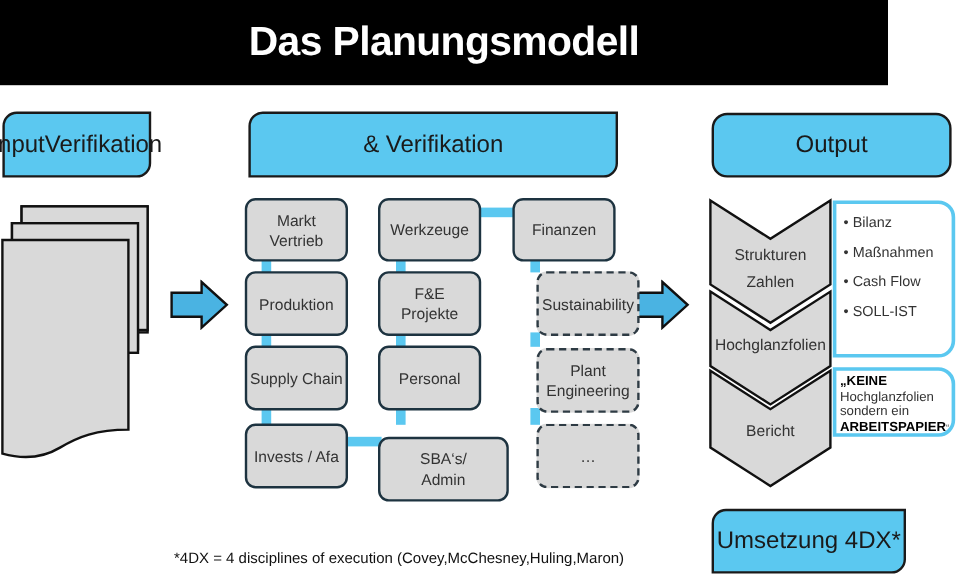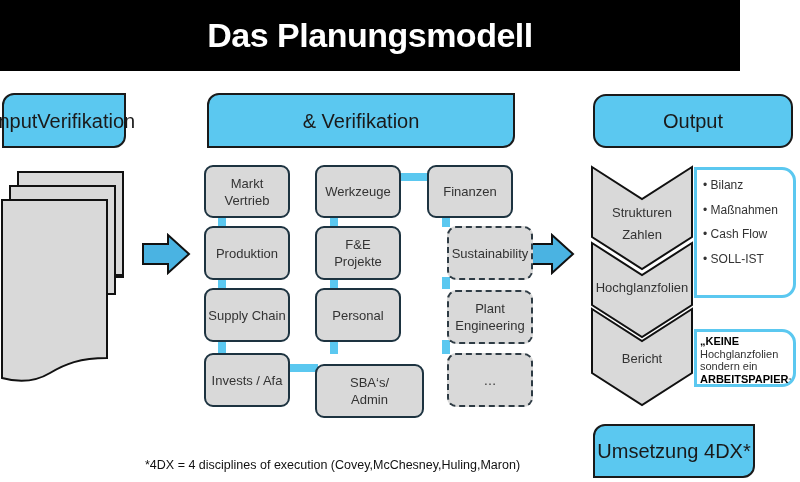--- a/index.html
+++ b/index.html
@@ -28,21 +28,21 @@
     .conn { background: #5bc8f0; }
     .bullets {
       left: 694px; top: 167px; width: 102px; height: 131px;
       border: 3px solid #5bc8f0; border-radius: 0 14px 14px 0;
       padding: 6px 0 0 6px; font-size: 12px; color: #333;
     }
     .bullets div { height: 24.5px; line-height: 18px; }
     .note {
       left: 694px; top: 306px; width: 102px; height: 58px;
       border: 3px solid #5bc8f0; border-radius: 0 14px 14px 0;
-      padding: 3px 0 0 3px; font-size: 11px; line-height: 12.5px; color: #333; margin-top: 23px;
+      padding: 3px 0 0 3px; font-size: 11px; line-height: 12.5px; color: #333;
     }
     .note b { color: #000; }
     .chev-label {
       position: absolute; font-size: 13px; color: #333; text-align: center; width: 100px; line-height: 22px;
     }
     .footnote { left: 145px; top: 458px; font-size: 12.5px; color: #111; white-space: nowrap; }
   </style>
 </head>
 <body>
 

